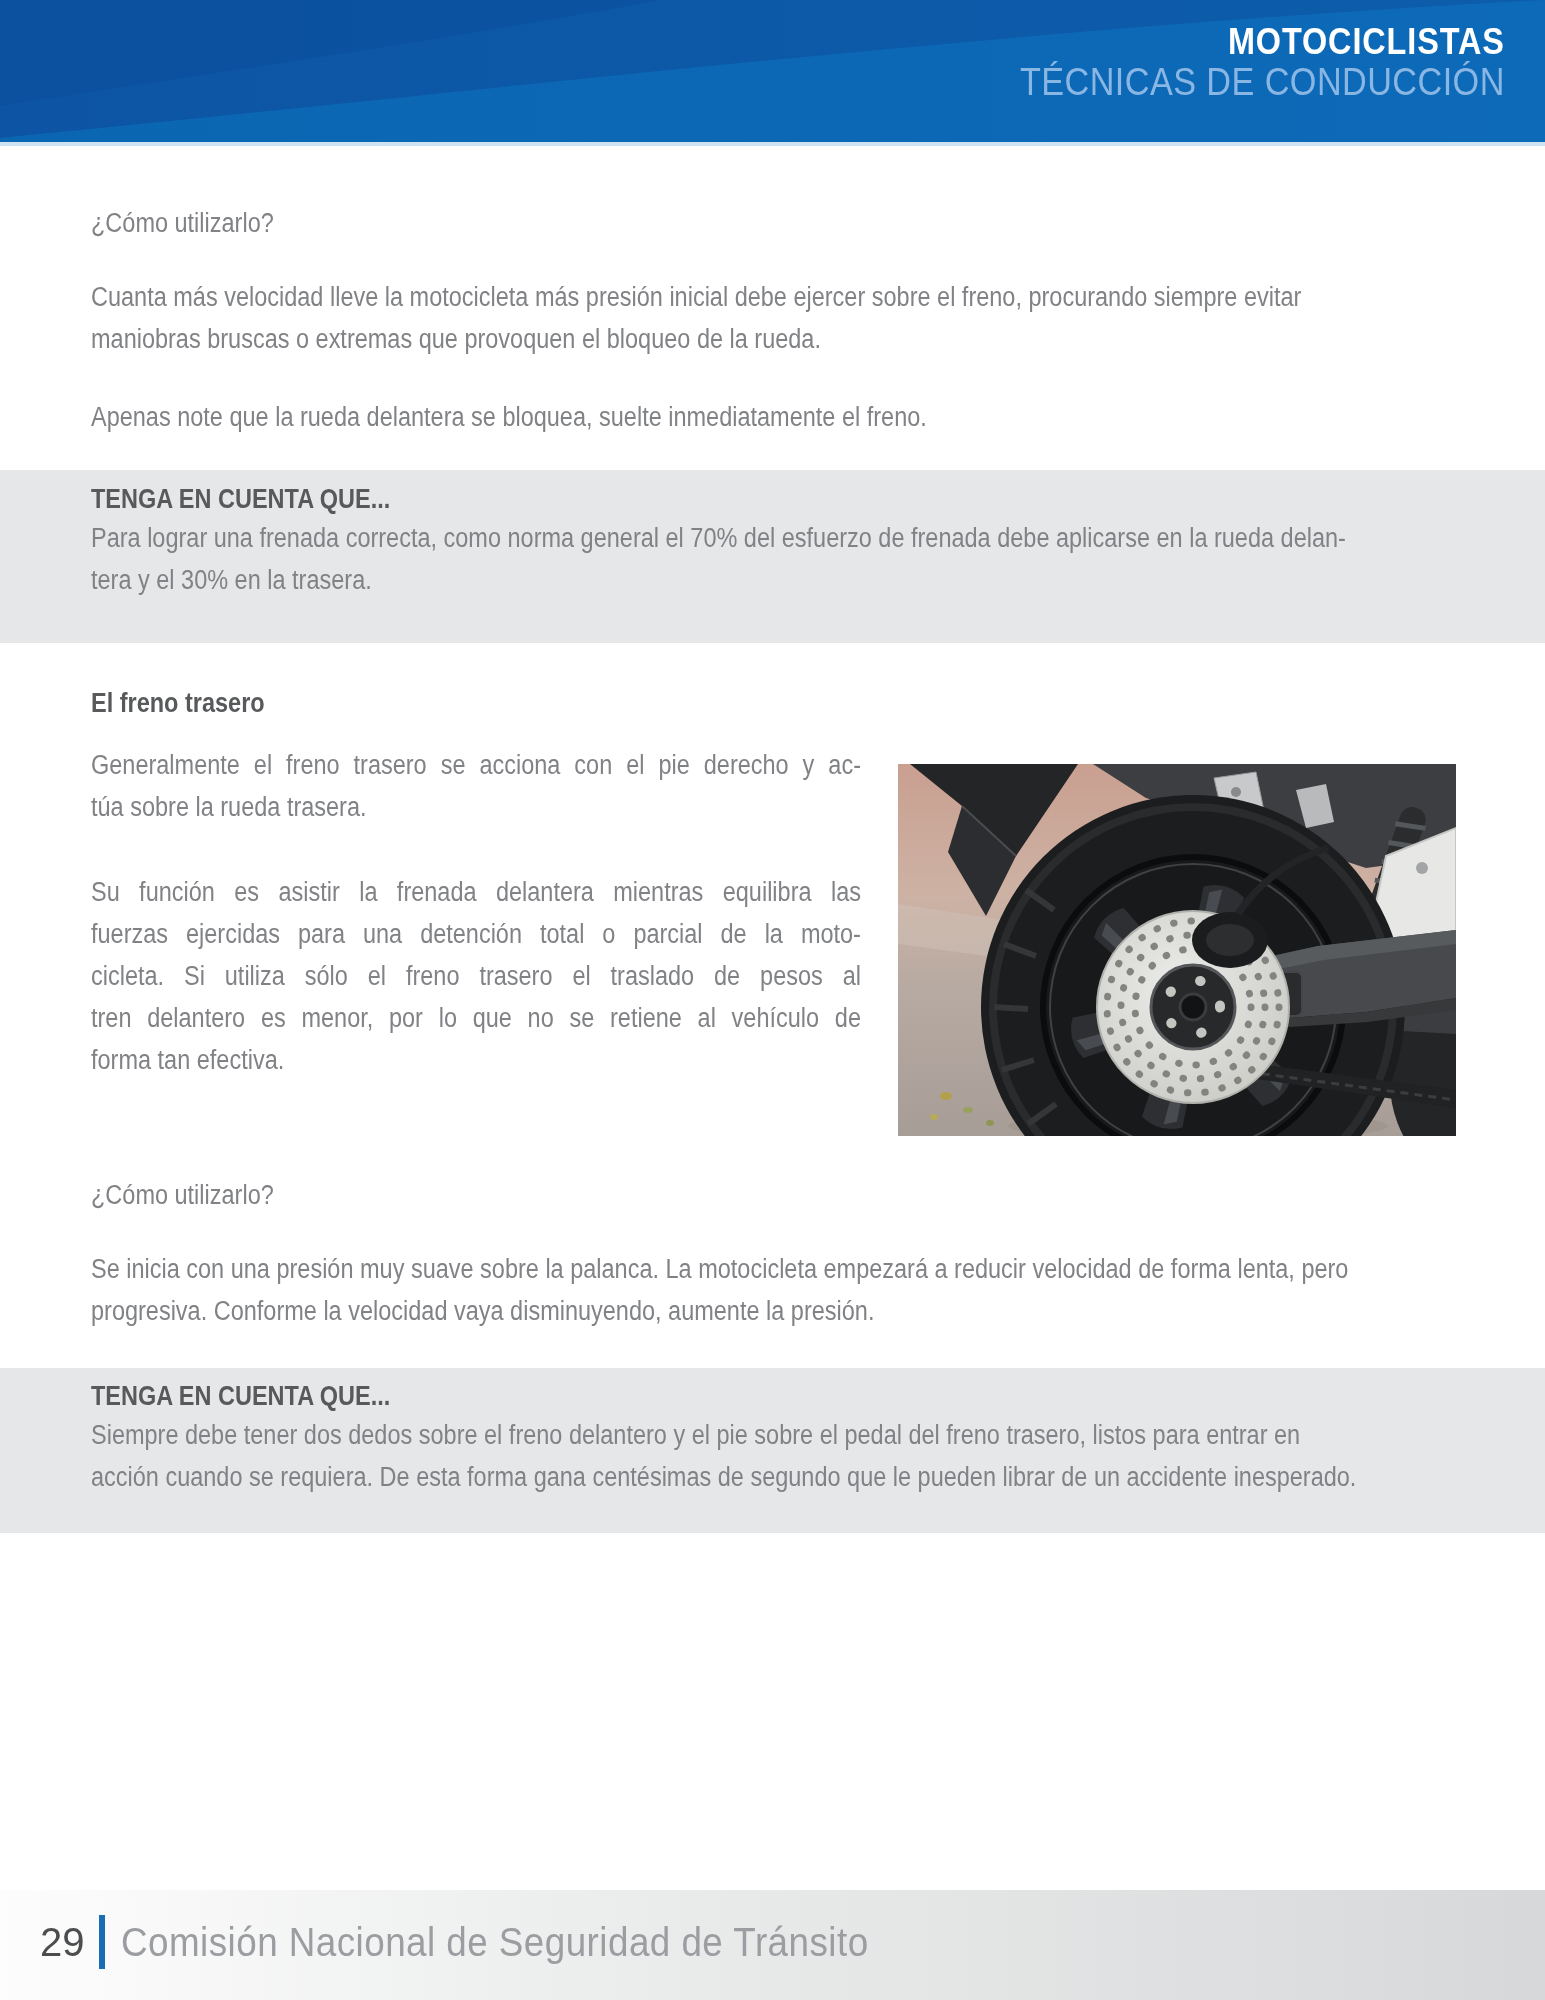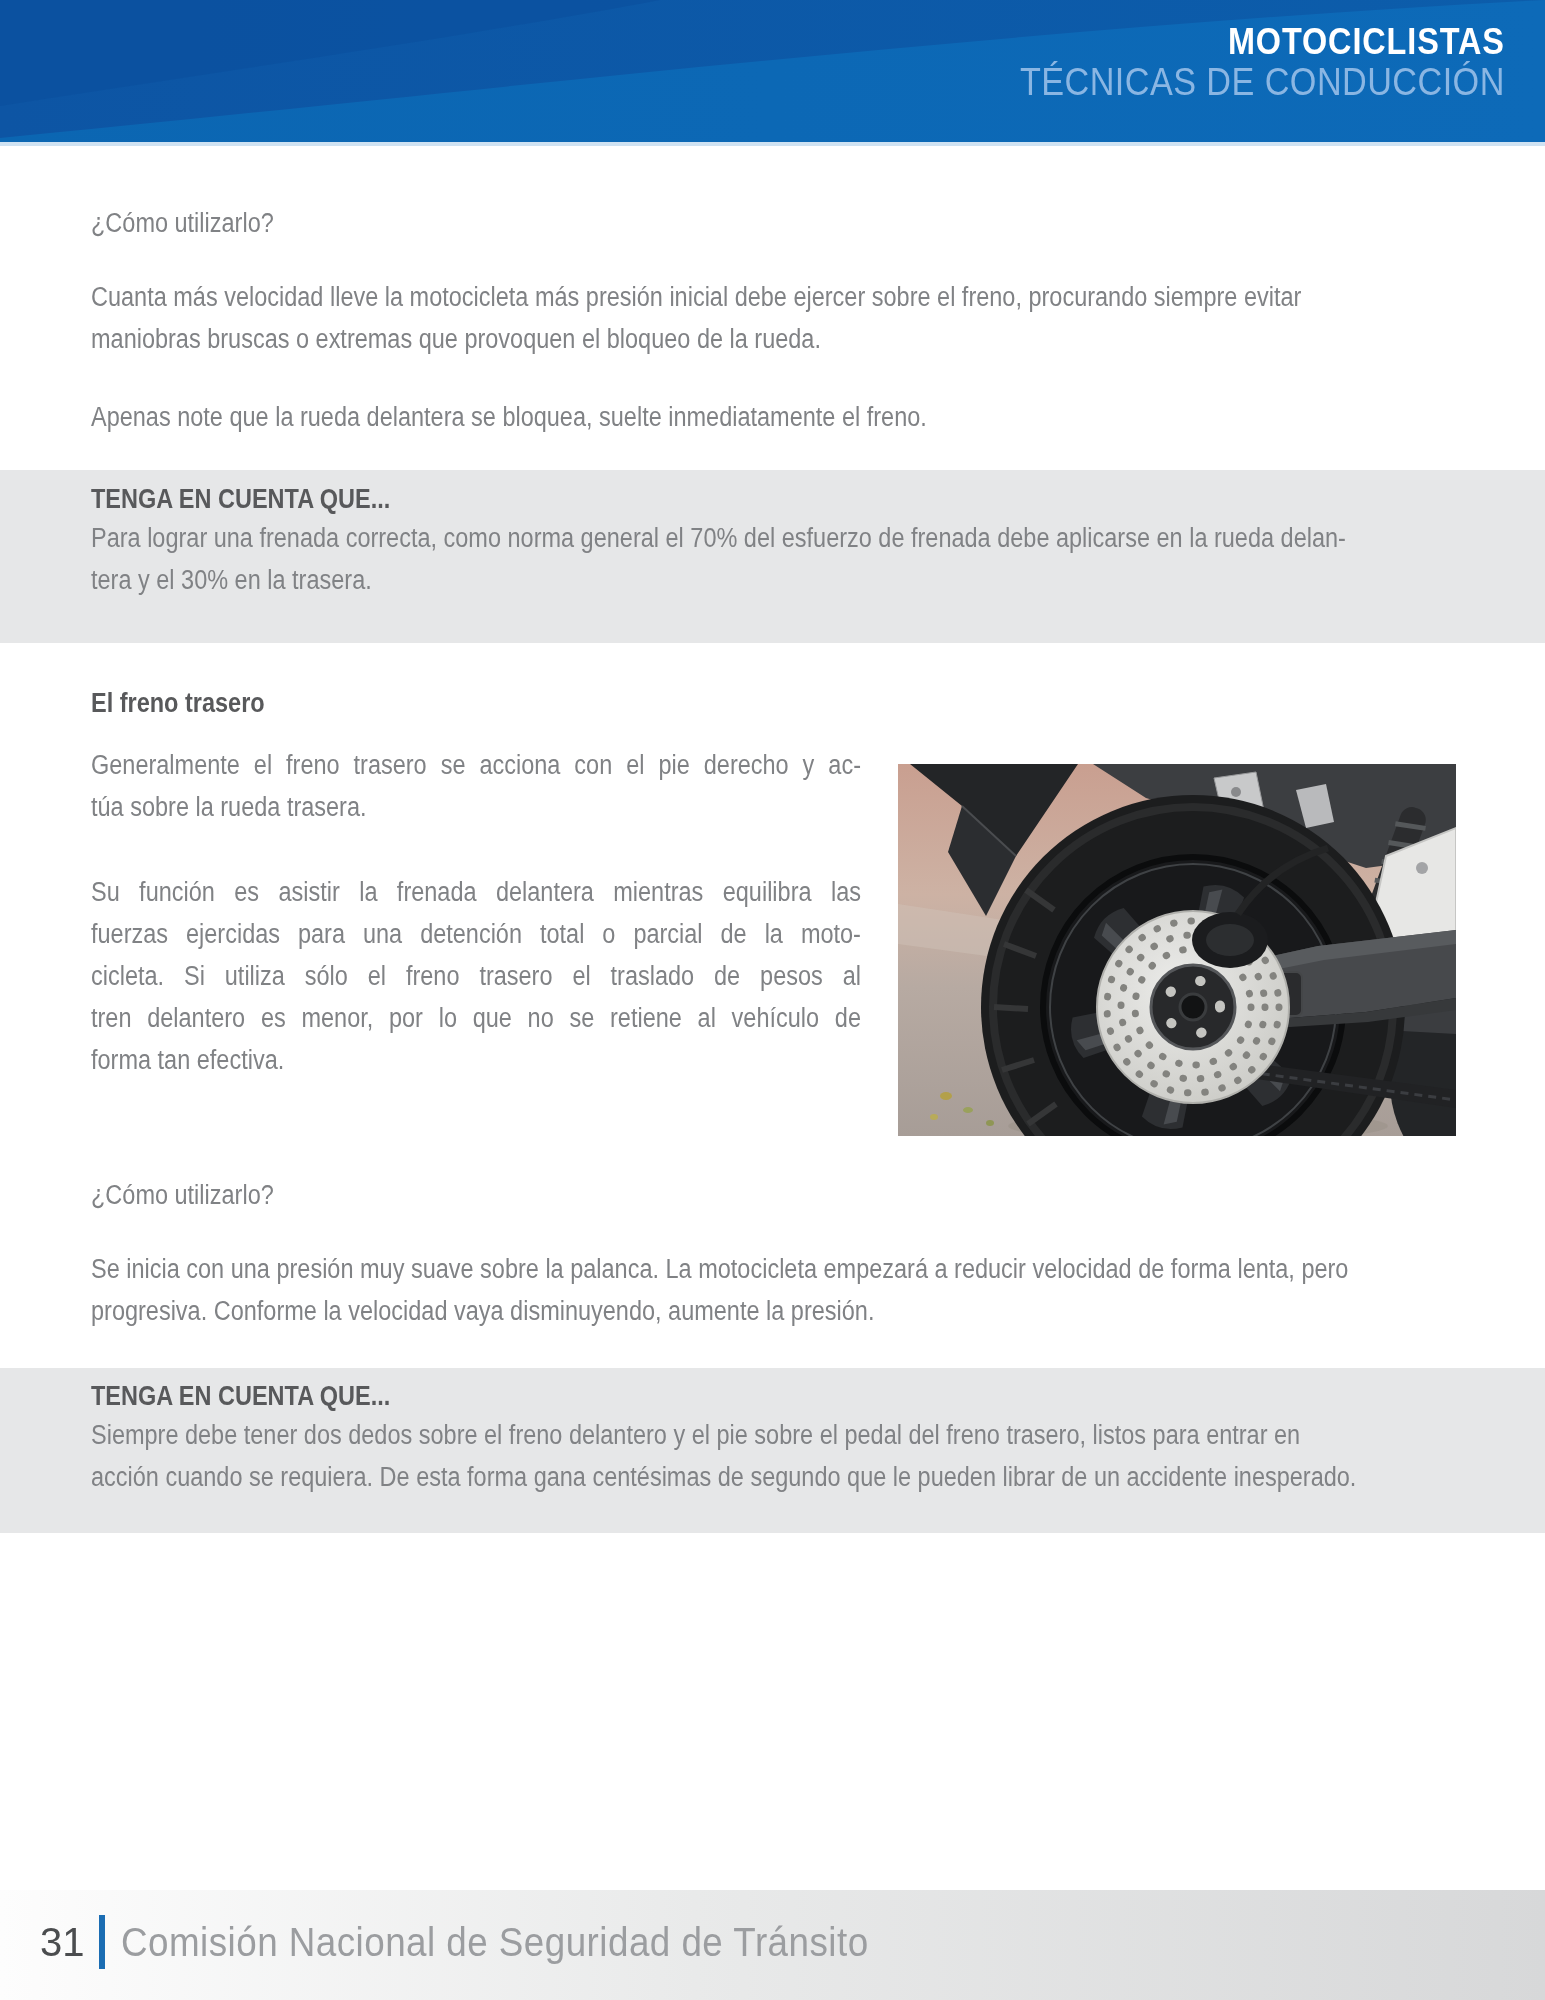--- a/index.html
+++ b/index.html
@@ -233,18 +233,18 @@
 
   <div class="abs note-box" style="top:1368px;height:165px;padding-top:12px;">
     <div class="cond w-full note-title bold-text">TENGA EN CUENTA QUE...</div>
     <div class="cond w-full body-text ragged note-lines">
         <div class="pline">Siempre debe tener dos dedos sobre el freno delantero y el pie sobre el pedal del freno trasero, listos para entrar en</div>
         <div class="pline">acción cuando se requiera. De esta forma gana centésimas de segundo que le pueden librar de un accidente inesperado.</div>
       </div>
   </div>
 
   <footer class="abs footer">
-    <span class="page-num">31</span>
+    <span class="page-num">29</span>
     <span class="foot-bar"></span>
     <span class="foot-org">Comisión Nacional de Seguridad de Tránsito</span>
   </footer>
 
 </div>
 
 </body></html>

